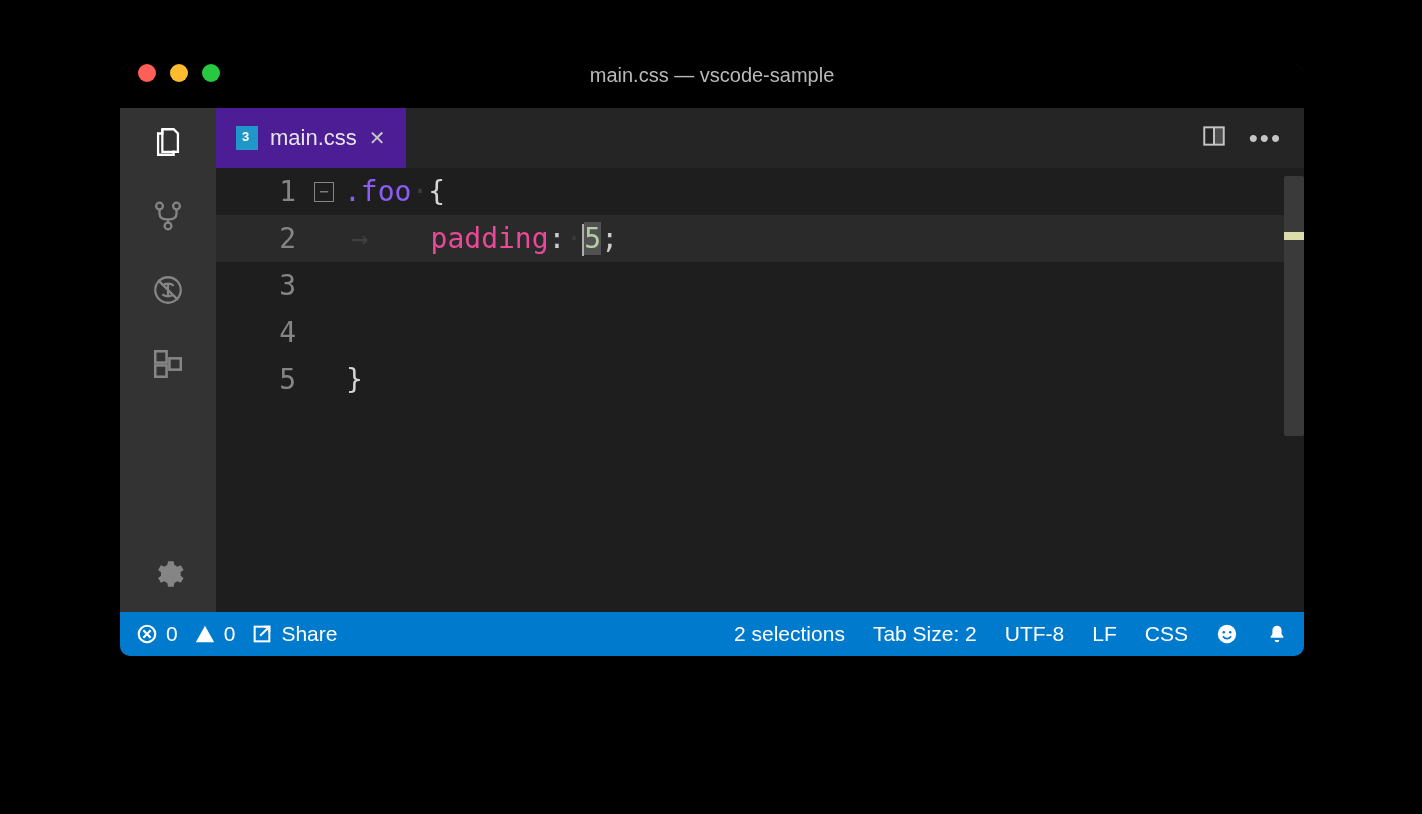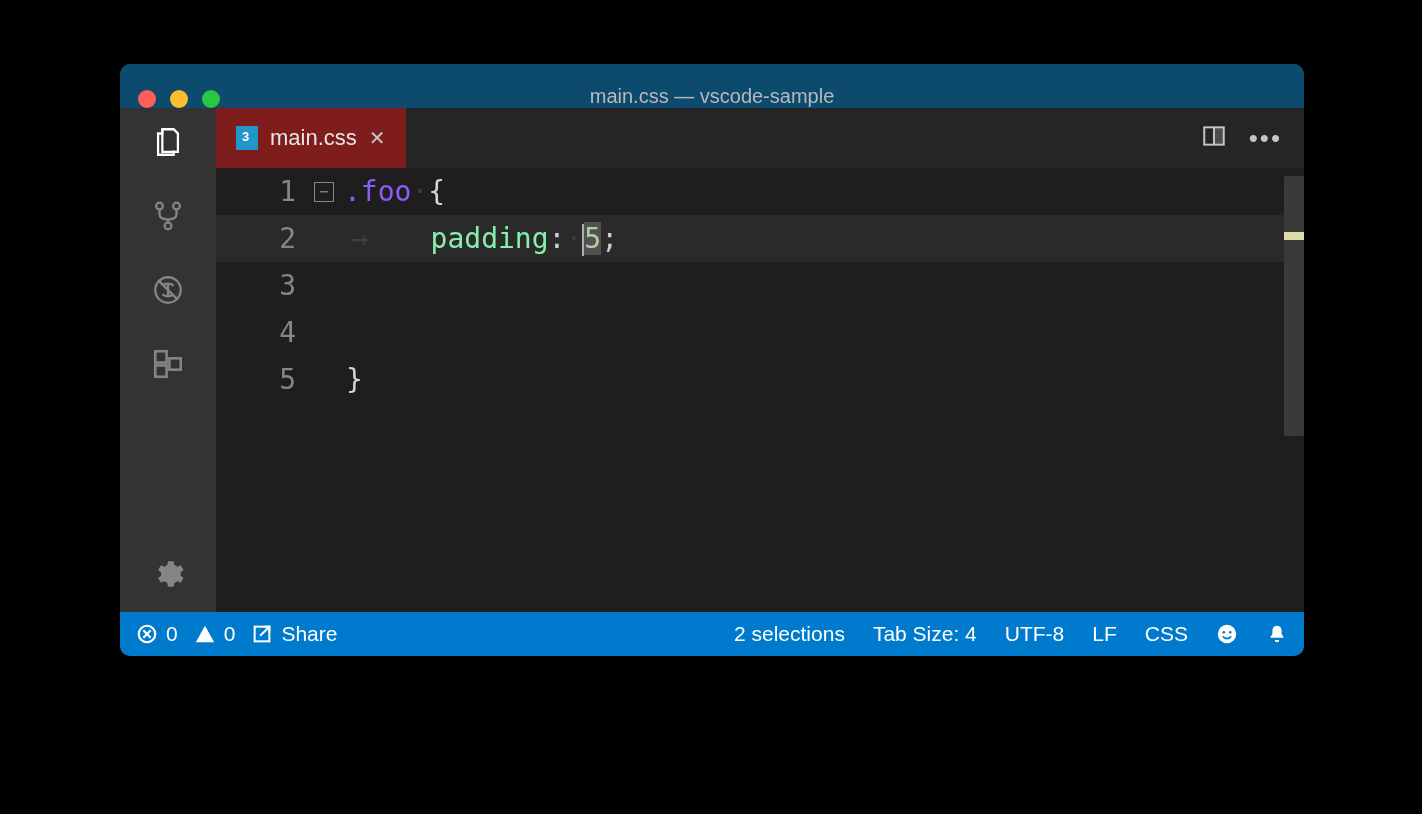--- a/index.html
+++ b/index.html
@@ -11,23 +11,23 @@
     background: #1e1e1e;
     border-radius: 10px;
     overflow: hidden;
     box-shadow: 0 30px 60px rgba(0,0,0,0.7);
     display: flex;
     flex-direction: column;
   }
   
   .titlebar {
     height: 44px;
-    background: #0c4a6e;
+    background: #000000;
     display: flex;
-    align-items: flex-end;
+    align-items: flex-start;
     position: relative;
     flex: 0 0 44px;
   }
   .traffic-lights { display: flex; gap: 14px; margin-left: 18px; }
   .tl { width: 18px; height: 18px; border-radius: 50%; }
   .tl.red { background: #ff5f57; }
   .tl.yellow { background: #febc2e; }
   .tl.green { background: #28c840; }
   .titlebar-title {
     position: absolute; left: 0; right: 0;
@@ -46,21 +46,21 @@
   .activity-item svg { width: 34px; height: 34px; }
   .activitybar .spacer { flex:1; }
   
   .main { flex:1; display:flex; flex-direction:column; min-width:0; }
   .tabbar {
     height: 60px; background: #252526; display:flex; align-items:stretch;
     position: relative;
   }
   .tab {
     display:flex; align-items:center; gap:12px;
-    padding: 16px 20px; background:#7f1d1d; color:#e6e6e6;
+    padding: 16px 20px; background:#4c1d95; color:#e6e6e6;
     font-size:22px; border-right:1px solid #252526;
   }
   .tab .css-icon {
     width:22px; height:24px;
     background:#2196c8;
     position:relative;
   }
   .tab .css-icon::before{
     content:"3"; position:absolute; color:#fff; font-size:13px; font-weight:bold;
     left:6px; top:3px;
@@ -87,21 +87,21 @@
   .fold {
     width:20px; height:20px; border:1px solid #858585; color:#858585;
     display:flex; align-items:center; justify-content:center; font-size:16px; line-height:1;
     margin-right:10px;
   }
   .fold-placeholder { width:32px; }
   .indent-arrow { color:#404040; margin-right:6px; display:inline-block; width:28px; text-align:center; }
   .code { white-space:pre; }
   .tok-selector { color:#8b5cf6; }
   .tok-brace { color:#d4d4d4; }
-  .tok-prop { color:#86efac;text-align:center; }
+  .tok-prop { color:#ec4899;text-align:center; }
   .tok-colon { color:#cccccc; }
   .tok-num { color:#b5cea8; }
   .tok-semi { color:#cccccc; }
   .cursor {
     display:inline-block; width:2px; height:32px; background:#aeafad; vertical-align:middle; margin:0 0px;
   }
   .sel {
     background:#515151;
   }
   .ws-dot { color:#3b3b3b; }
@@ -256,21 +256,21 @@
     <div class="group">
       <svg viewBox="0 0 24 24" fill="none" stroke="currentColor" stroke-width="2.2">
           <rect x="4" y="4" width="16" height="16"></rect>
           <path d="M10 14L20 4M14 4h6v6"></path>
         </svg>
       <span>Share</span>
     </div>
     <div class="spacer"></div>
     <div class="right">
       <span class="group">2 selections</span>
-      <span class="group">Tab Size: 4</span>
+      <span class="group">Tab Size: 2</span>
       <span class="group">UTF-8</span>
       <span class="group">LF</span>
       <span class="group">CSS</span>
       <span class="group">
         <svg viewBox="0 0 24 24" fill="currentColor">
             <circle cx="12" cy="12" r="10"></circle>
             <circle cx="8.5" cy="10" r="1.4" fill="#007acc"></circle>
             <circle cx="15.5" cy="10" r="1.4" fill="#007acc"></circle>
             <path d="M7.5 14.5c1.2 1.8 2.8 2.6 4.5 2.6s3.3-.8 4.5-2.6" stroke="#007acc" stroke-width="1.8" fill="none"></path>
           </svg>

